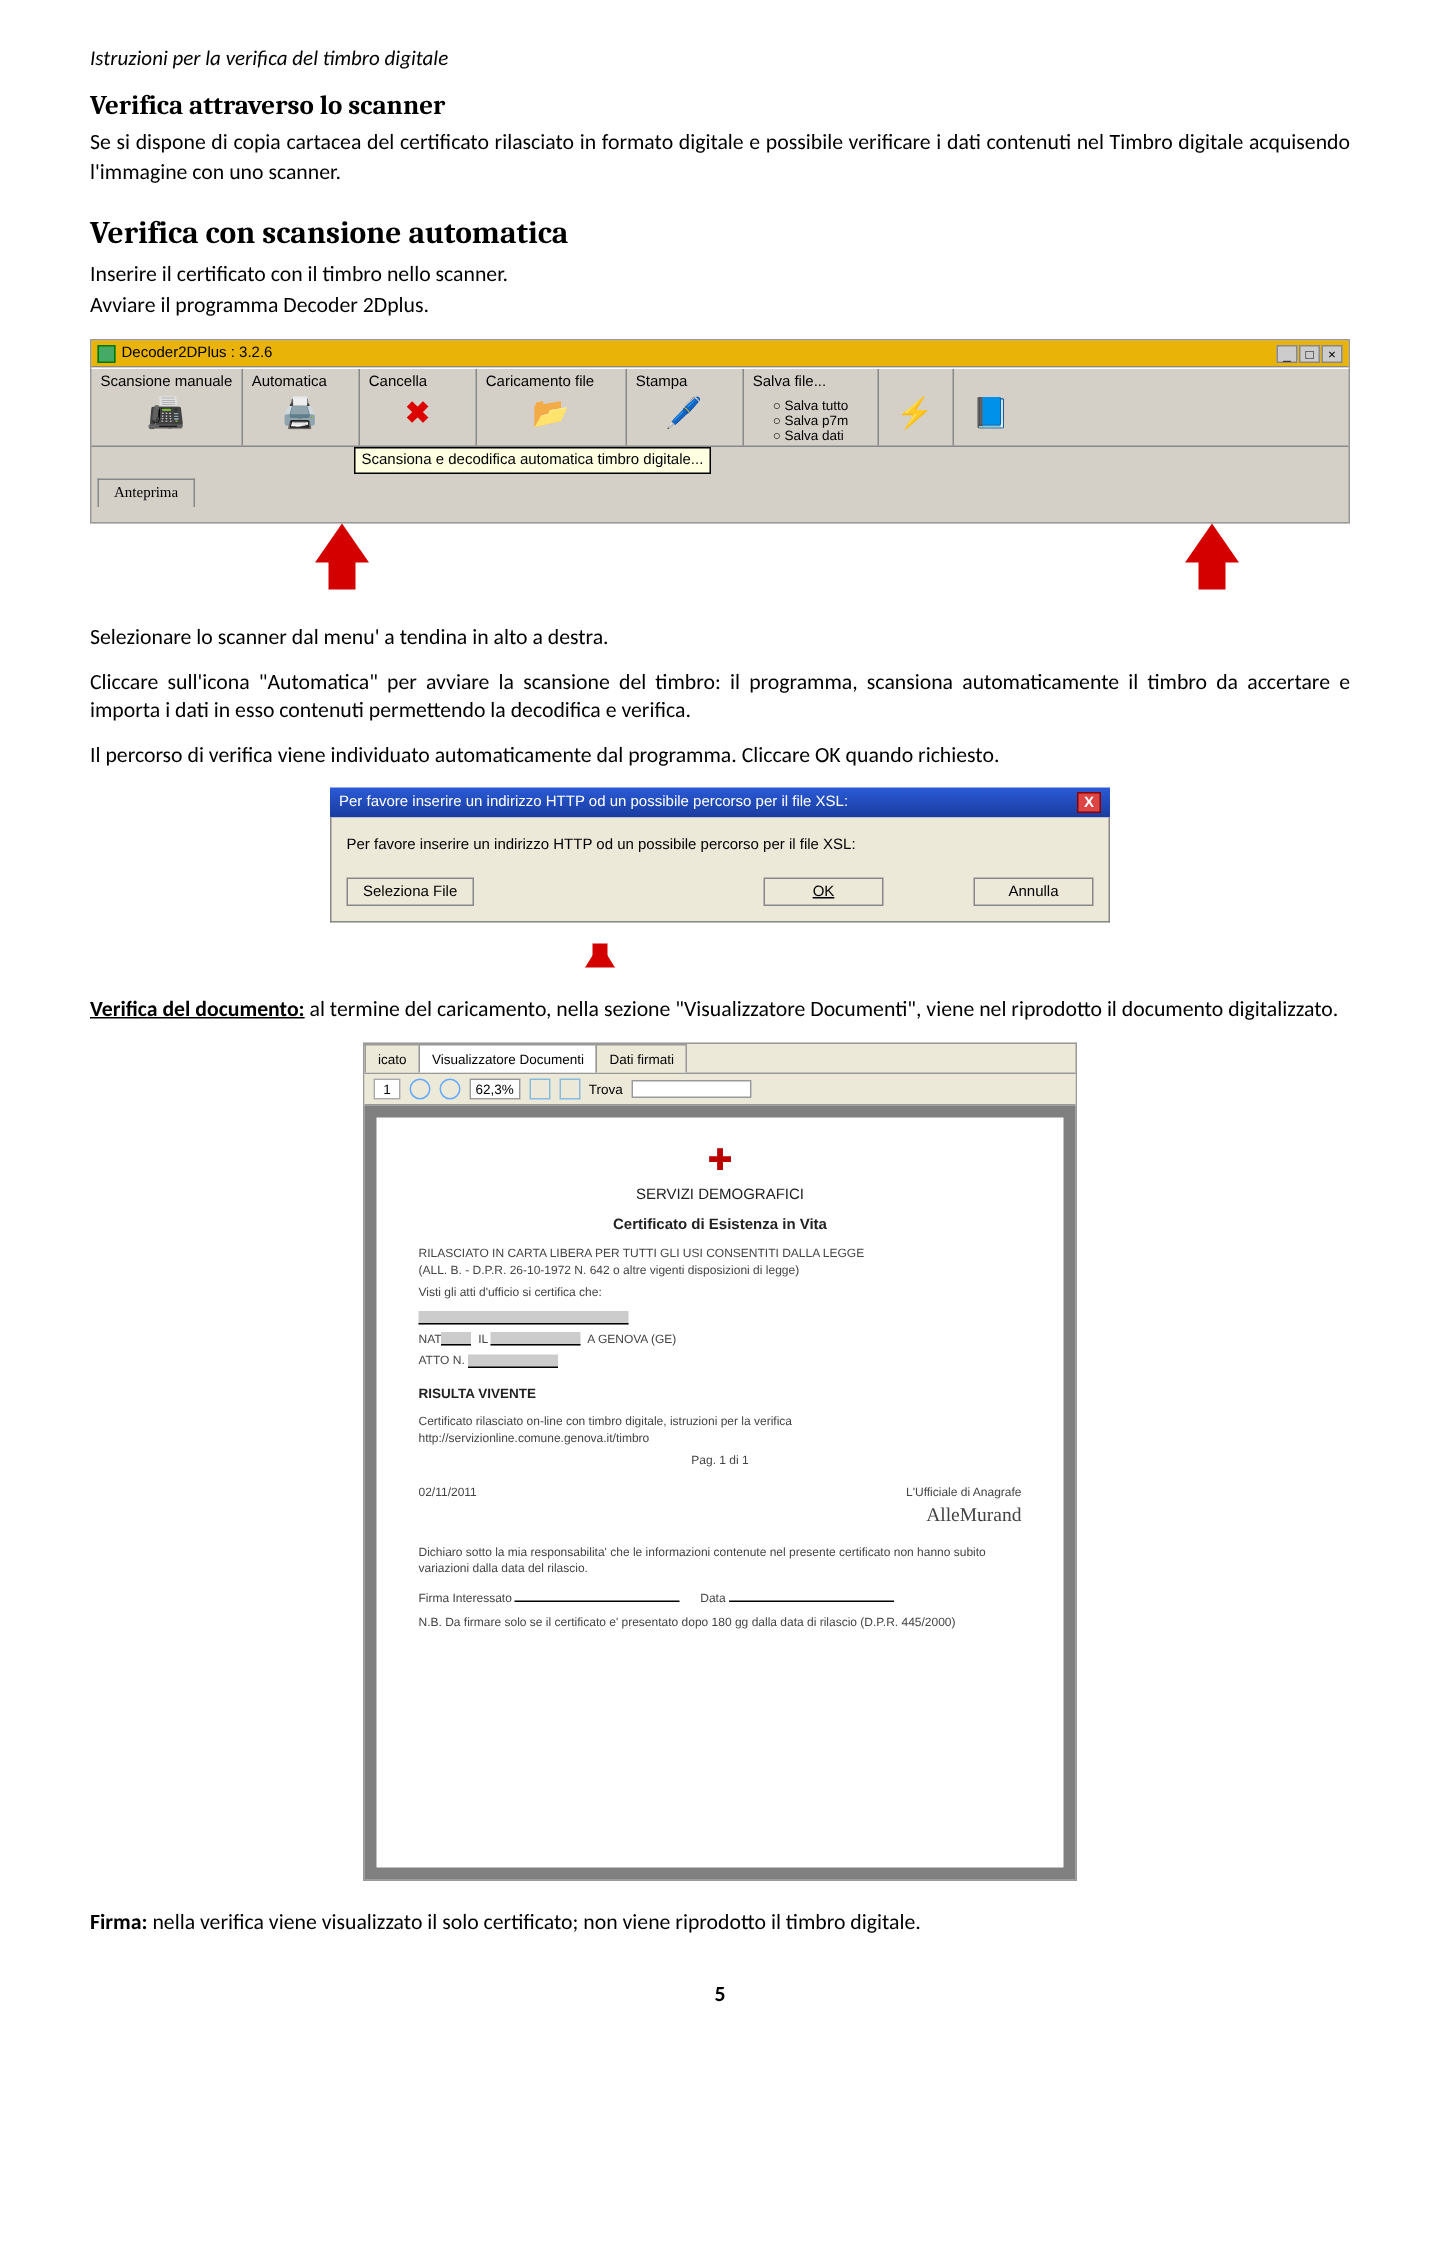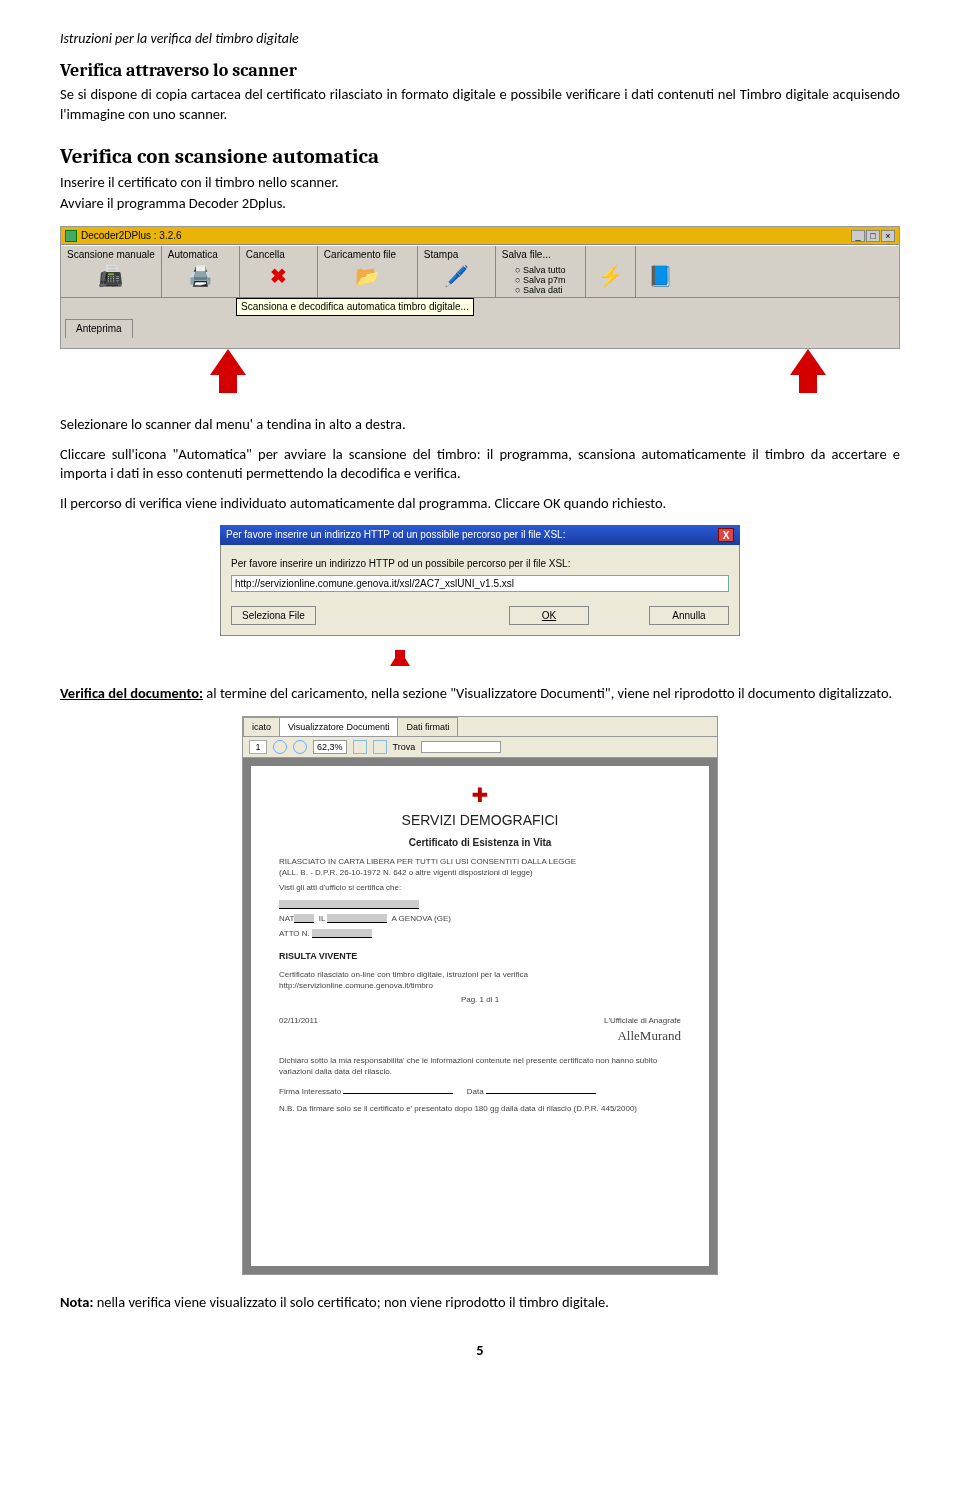--- a/index.html
+++ b/index.html
@@ -32,21 +32,21 @@
   .s1-cell.wide { min-width:100px; }
   .s1-lbl { font-size:10px; margin-bottom:2px; align-self:flex-start; }
   .s1-ico { width:34px; height:26px; display:flex; align-items:center; justify-content:center; font-size:20px; }
   .s1-salva { font-size:9px; line-height:1.1; padding-top:2px; }
   .s1-salva div::before{content:"○ "; font-size:9px;}
   .s1-scan { flex:1; display:flex; align-items:center; justify-content:flex-end; padding-right:6px; }
   .s1-scan select { font-size:10px; width:150px; }
   .s1-tooltip { position:relative; height:18px; }
   .s1-tooltip span { position:absolute; left:175px; top:0; background:#ffffe1; border:1px solid #000; padding:1px 4px; font-size:10px; }
   .s1-tabrow { padding:3px 4px 10px; }
-  .s1-tab { display:inline-block; background:#d4d0c8; border:1px solid #888; border-bottom:none; padding:2px 10px; font-size:10px; }
+  .s1-tab { display:inline-block; background:#d4d0c8; border:1px solid #888; border-bottom:none; padding:2px 10px; font-size:10px;font-family:Liberation Serif, serif; }
   .s1-arrows { position:relative; height:48px; }
   .arrow-up { position:absolute; width:0; height:0; border-left:18px solid transparent; border-right:18px solid transparent; border-bottom:26px solid #d40000; }
   .arrow-up::after{ content:""; position:absolute; left:-9px; top:24px; width:18px; height:20px; background:#d40000; }
   .a1l { left:150px; top:0; }
   .a1r { left:730px; top:0; }
 
   
   .shot2 { width:520px; margin:0 auto; font-family: Tahoma,sans-serif; font-size:10px; }
   .s2-title { background: linear-gradient(#2a5bd7,#1a3c9e); color:#fff; padding:3px 6px; display:flex; align-items:center; }
   .s2-title .x { margin-left:auto; width:16px; height:14px; background:#d44; color:#fff; text-align:center; line-height:13px; border:1px solid #800; font-weight:bold; }
@@ -69,21 +69,21 @@
   .s3-tools { display:flex; align-items:center; gap:6px; padding:3px 6px; border-bottom:1px solid #999; background:#ece9d8; }
   .s3-tools .pg{ width:18px; border:1px solid #aaa; text-align:center; background:#fff; }
   .s3-tools .circ{ width:14px;height:14px;border:1px solid #6af;border-radius:50%; }
   .s3-tools .zm{ border:1px solid #999; background:#fff; padding:0 3px; }
   .s3-tools .sq{ width:14px;height:14px;border:1px solid #8bd; }
   .s3-tools input{ width:80px; font-size:9px; border:1px solid #999; }
   .s3-doc { background:#808080; padding:8px; }
   .s3-page { background:#fff; width:100%; min-height:500px; padding:16px 28px 20px; font-size:9px; color:#222; }
   .s3-logo { text-align:center; font-size:20px; color:#b00; }
   .s3-h1{ text-align:center; font-weight:bold; letter-spacing:1px; margin-top:4px; font-size:11px; }
-  .s3-h2{ text-align:center; font-size:14px; margin-top:2px; }
+  .s3-h2{ text-align:center; font-size:10px; margin-top:2px; }
   .s3-h3{ text-align:center; font-weight:bold; margin:6px 0 8px; font-size:10px; }
   .s3-small{ font-size:8px; color:#444; }
   .s3-row{ margin:4px 0; }
   .s3-field{ display:inline-block; border-bottom:1px solid #000; min-width:60px; height:9px; background:#ccc; vertical-align:middle; }
   .s3-bold{ font-weight:bold; }
   .s3-foot{ display:flex; justify-content:space-between; margin-top:10px; }
   .s3-sig{ font-family: cursive; font-size:13px; }
   .s3-line{ display:inline-block; border-bottom:1px solid #000; min-width:110px; height:8px; }
 </style>
 </head>
@@ -165,21 +165,20 @@
 <p>Il percorso di verifica viene individuato automaticamente dal programma. Cliccare OK quando richiesto.</p>
 
 <div class="figure">
   <div class="shot2">
     <div class="s2-title">
       <span>Per favore inserire un indirizzo HTTP od un possibile percorso per il file XSL:</span>
       <span class="x">X</span>
     </div>
     <div class="s2-body">
       <div class="lbl">Per favore inserire un indirizzo HTTP od un possibile percorso per il file XSL:</div>
-      <input type="text" value="http://servizionline.comune.genova.it/xsl/2AC7_xslUNI_v1.5.xsl" style="">
       <div class="s2-btns">
         <span class="b">Seleziona File</span>
         <span class="sp"></span>
         <span class="b"><span class="s2-ok">OK</span></span>
         <span class="b">Annulla</span>
       </div>
     </div>
   </div>
   <div class="s2-arrow-wrap">
       <div class="s2-arrow" style="margin-left:330px"></div>
@@ -240,16 +239,16 @@
           &nbsp;&nbsp;&nbsp;&nbsp;
           <span>Data</span> <span class="s3-line"></span>
         </div>
         <div class="s3-row s3-small" style="margin-top:6px">N.B. Da firmare solo se il certificato e' presentato dopo 180 gg dalla data di rilascio (D.P.R. 445/2000)</div>
       </div>
     </div>
   </div>
 </div>
 
 <p>
-  <span style="font-weight:bold">Nota:</span><span> nella verifica viene visualizzato il solo certificato; non viene riprodotto il timbro digitale.</span>
+  <span style="font-weight:bold">Firma:</span><span> nella verifica viene visualizzato il solo certificato; non viene riprodotto il timbro digitale.</span>
 </p>
 
 <div class="page-num">5</div>
 
 </body></html>

